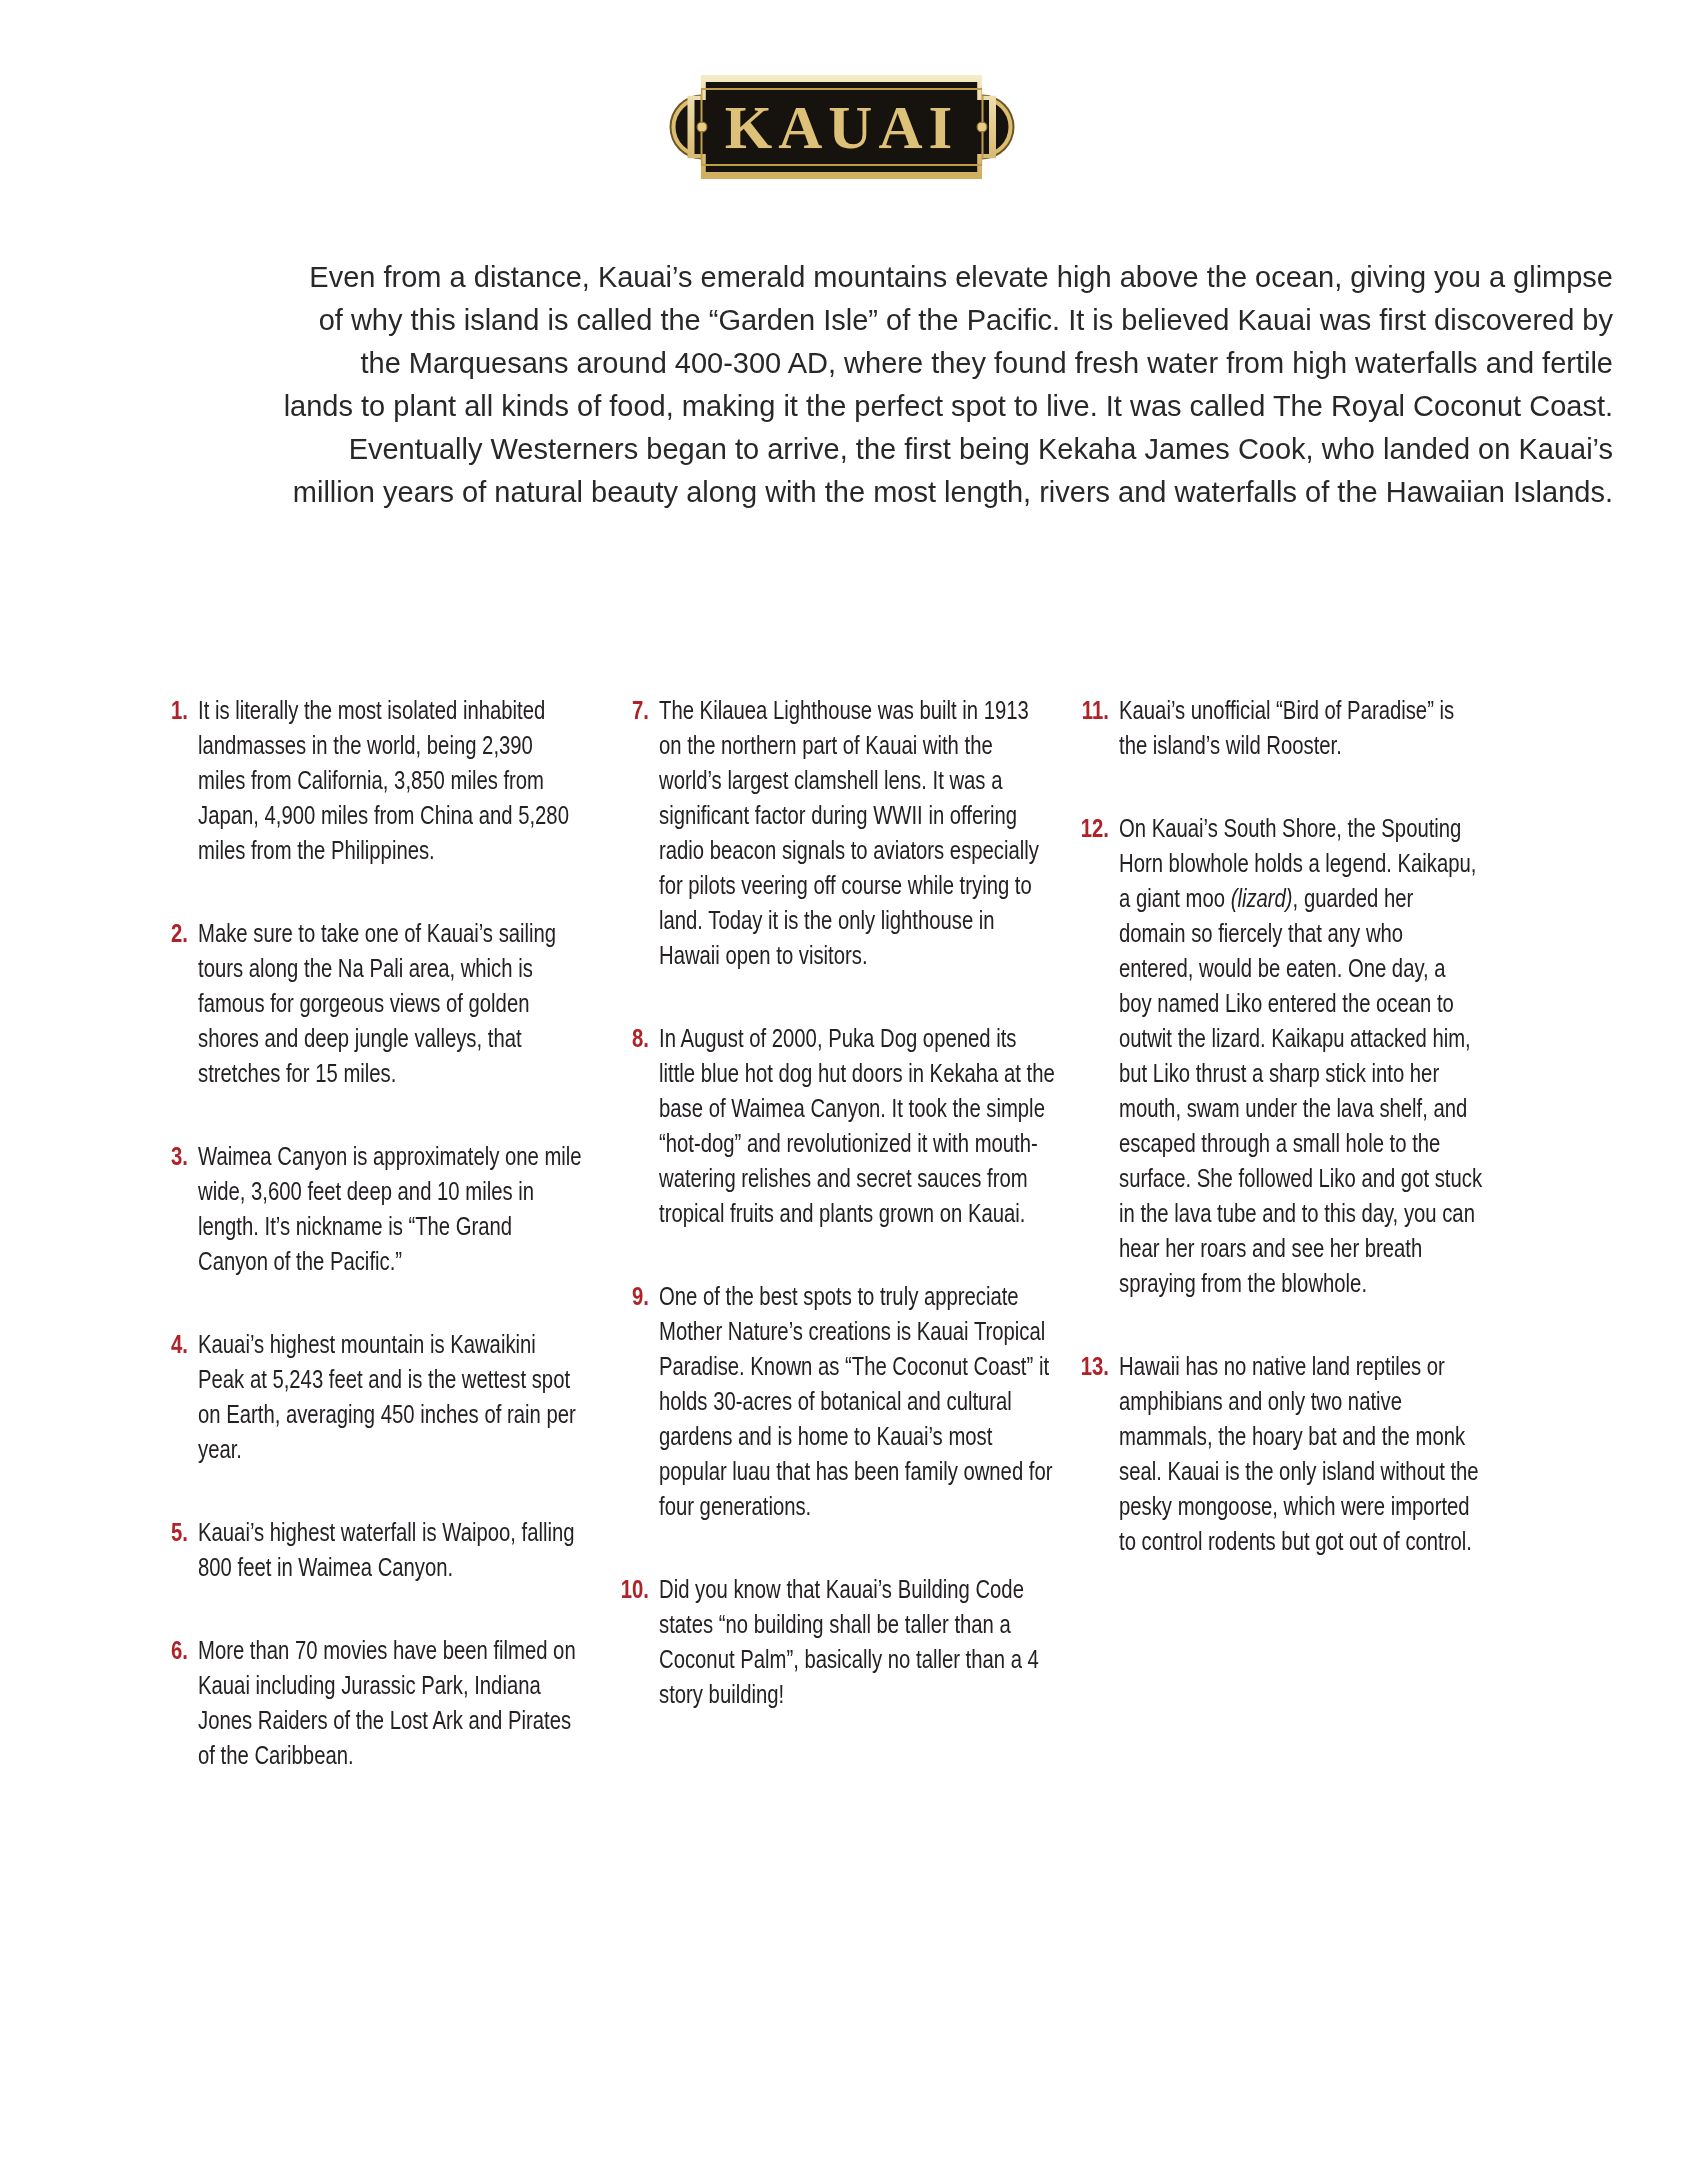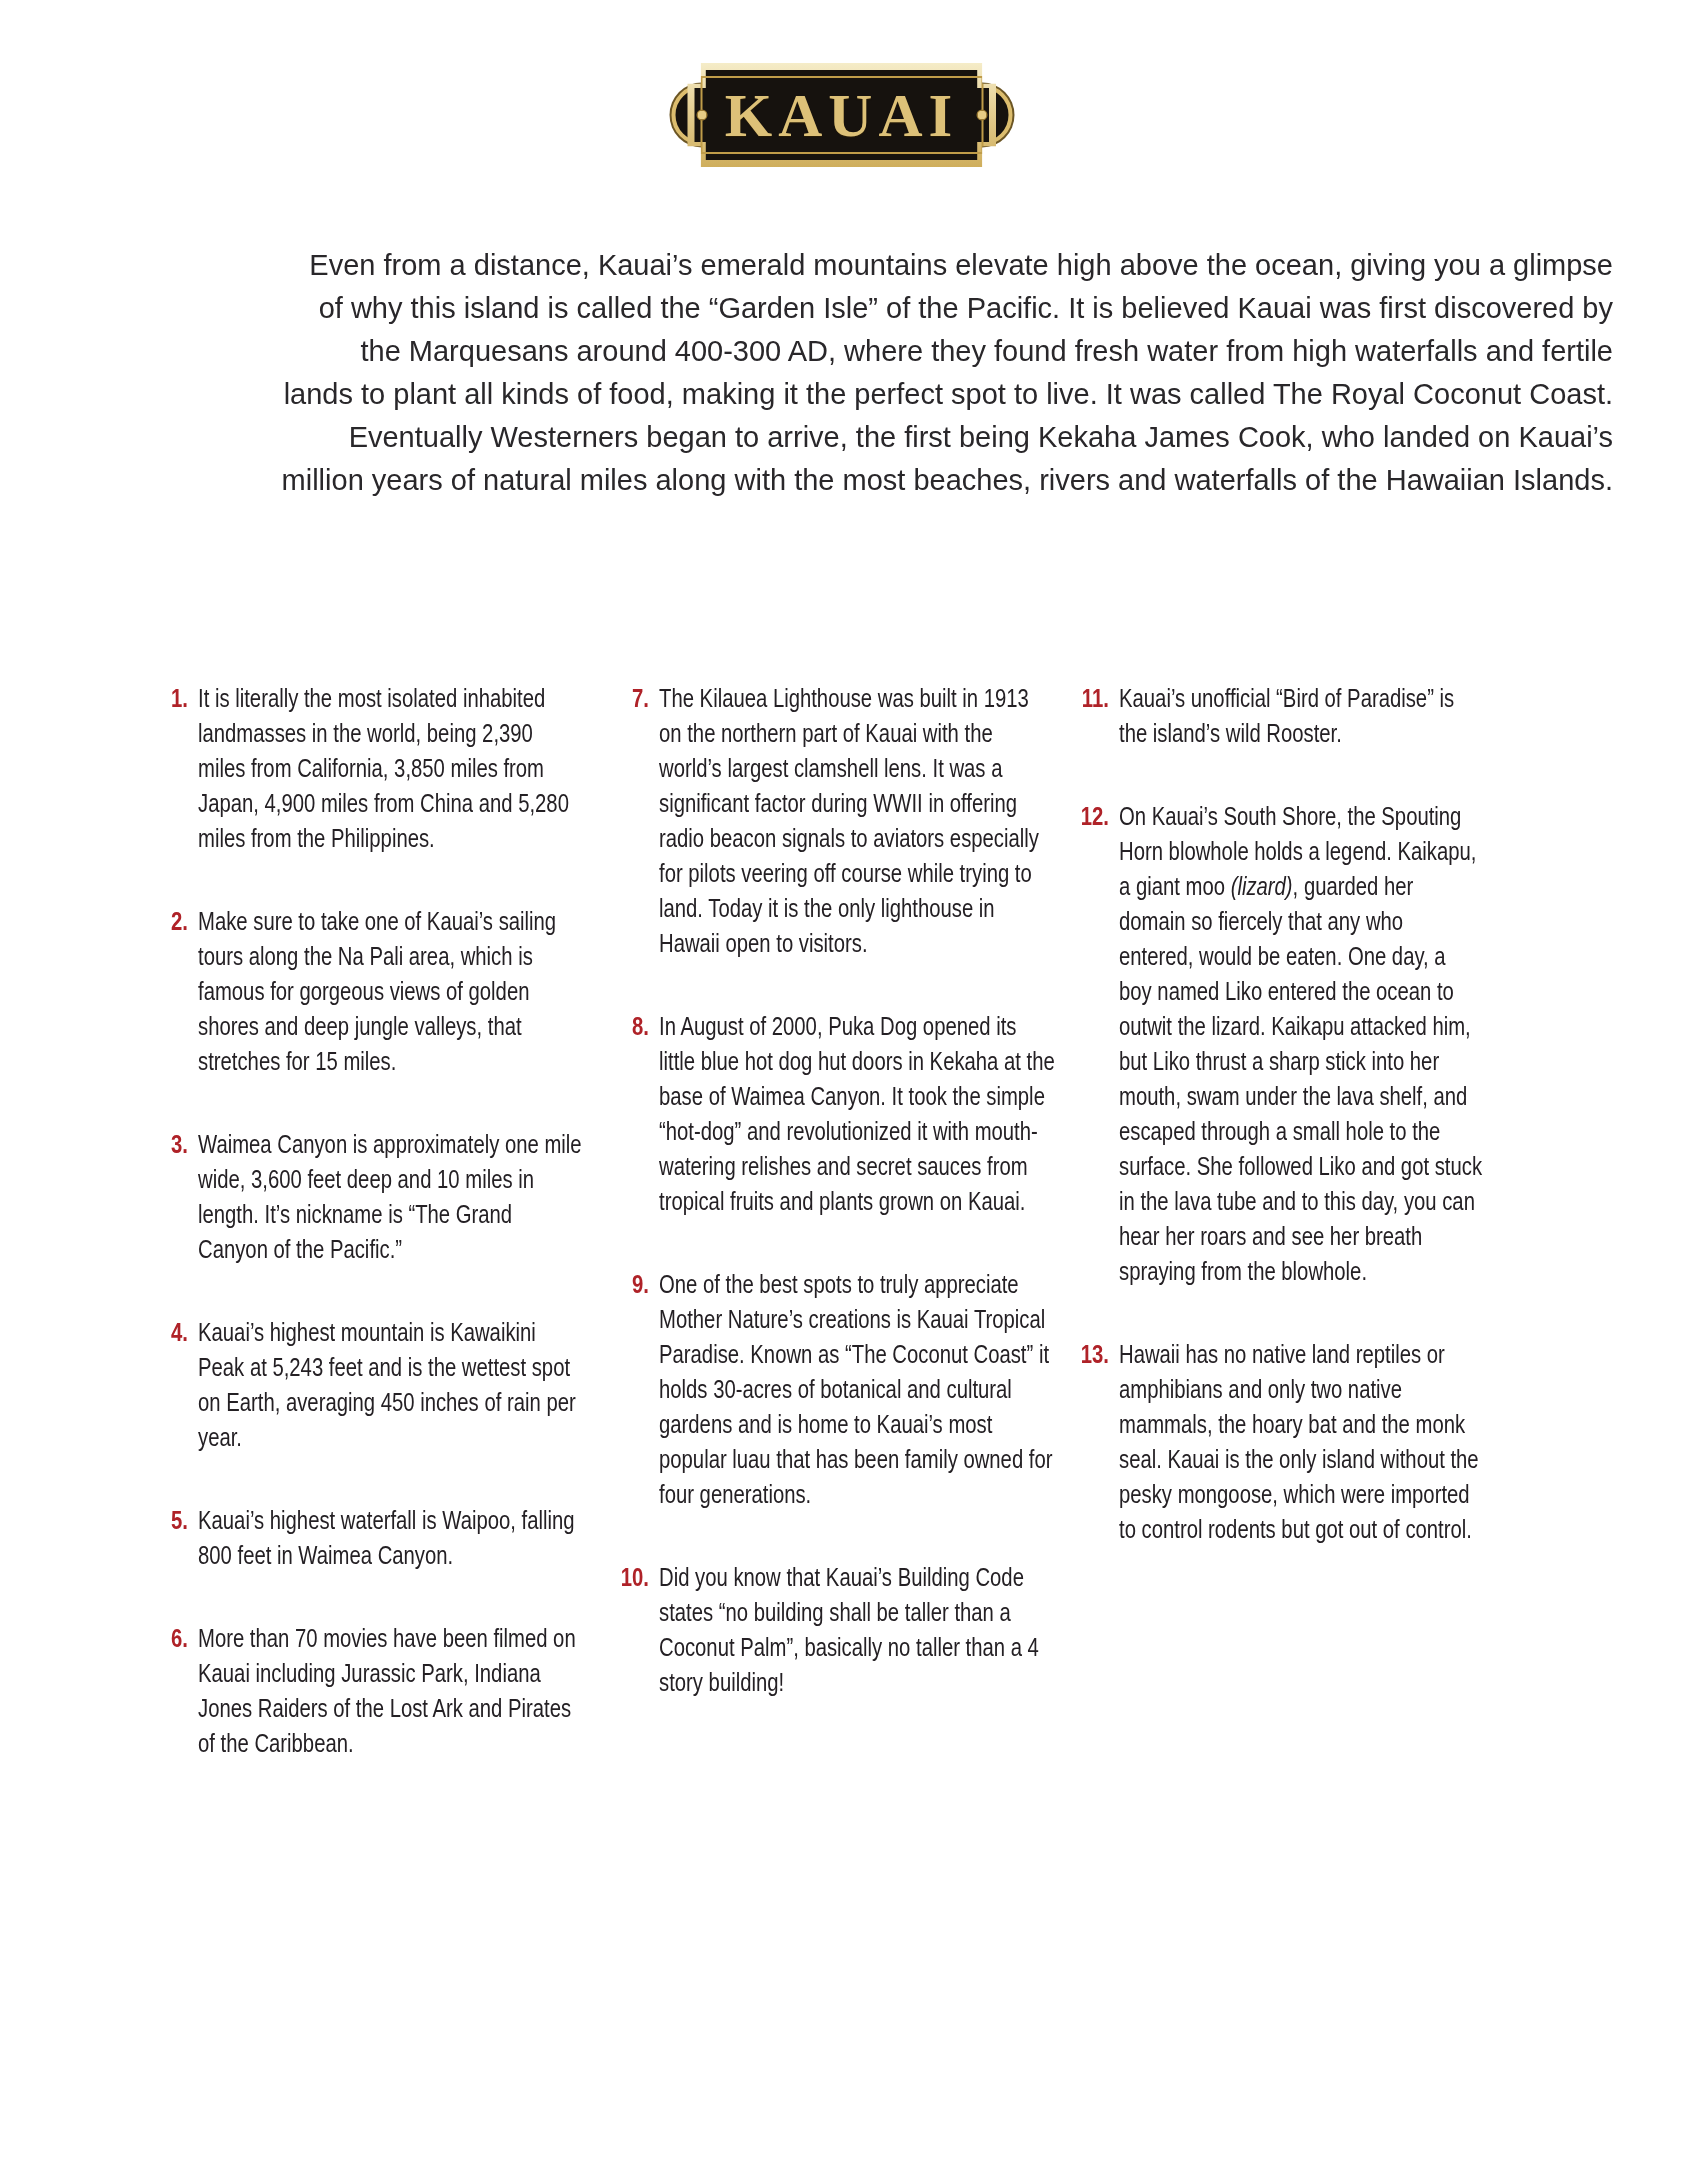--- a/index.html
+++ b/index.html
@@ -1,18 +1,18 @@
 <!DOCTYPE html>
 <html><head>
 <meta charset="utf-8">
 <style>
   html,body { margin:0; padding:0; background:#ffffff; }
   .page {
     position:relative; width:1683px; height:1818px; background:#ffffff;
-    font-family:"Liberation Sans", sans-serif; color:#262226; overflow:hidden;
+    font-family:"Liberation Sans", sans-serif; color:#262226; overflow:hidden;margin-top:12px;
   }
 
   
   .plaque-wrap { position:absolute; left:50%; transform:translateX(-50%); }
   .plaque-wrap.kauai  { top:63px;  width:309px; height:104px; }
   .plaque-wrap.dowdle { top:2032px; width:347px; height:65px; }
 
   .bump {
     position:absolute; top:50%; transform:translateY(-50%);
     background:#16120e; border-radius:50%;
@@ -87,21 +87,21 @@
     <div class="ornament right"></div>
     <div class="plaque-label">KAUAI</div>
   </div>
 
   <div class="intro">
       <div class="intro-line">Even from a distance, Kauai’s emerald mountains elevate high above the ocean, giving you a glimpse</div>
       <div class="intro-line">of why this island is called the “Garden Isle” of the Pacific. It is believed Kauai was first discovered by</div>
       <div class="intro-line">the Marquesans around 400-300 AD, where they found fresh water from high waterfalls and fertile</div>
       <div class="intro-line">lands to plant all kinds of food, making it the perfect spot to live. It was called The Royal Coconut Coast.</div>
       <div class="intro-line">Eventually Westerners began to arrive, the first being Kekaha James Cook, who landed on Kauai’s</div>
-      <div class="intro-line">million years of natural miles along with the most beaches, rivers and waterfalls of the Hawaiian Islands.</div>
+      <div class="intro-line">million years of natural beauty along with the most length, rivers and waterfalls of the Hawaiian Islands.</div>
     </div>
 
   <div class="facts-col" data-column="0">
       <div class="fact">
         <div class="fact-num">1.</div>
         <div class="fact-text">It is literally the most isolated inhabited landmasses in the world, being 2,390 miles from California, 3,850 miles from Japan, 4,900 miles from China and 5,280 miles from the Philippines.</div>
       </div>
       <div class="fact">
         <div class="fact-num">2.</div>
         <div class="fact-text">Make sure to take one of Kauai’s sailing tours along the Na Pali area, which is famous for gorgeous views of golden shores and deep jungle valleys, that stretches for 15 miles.</div>

